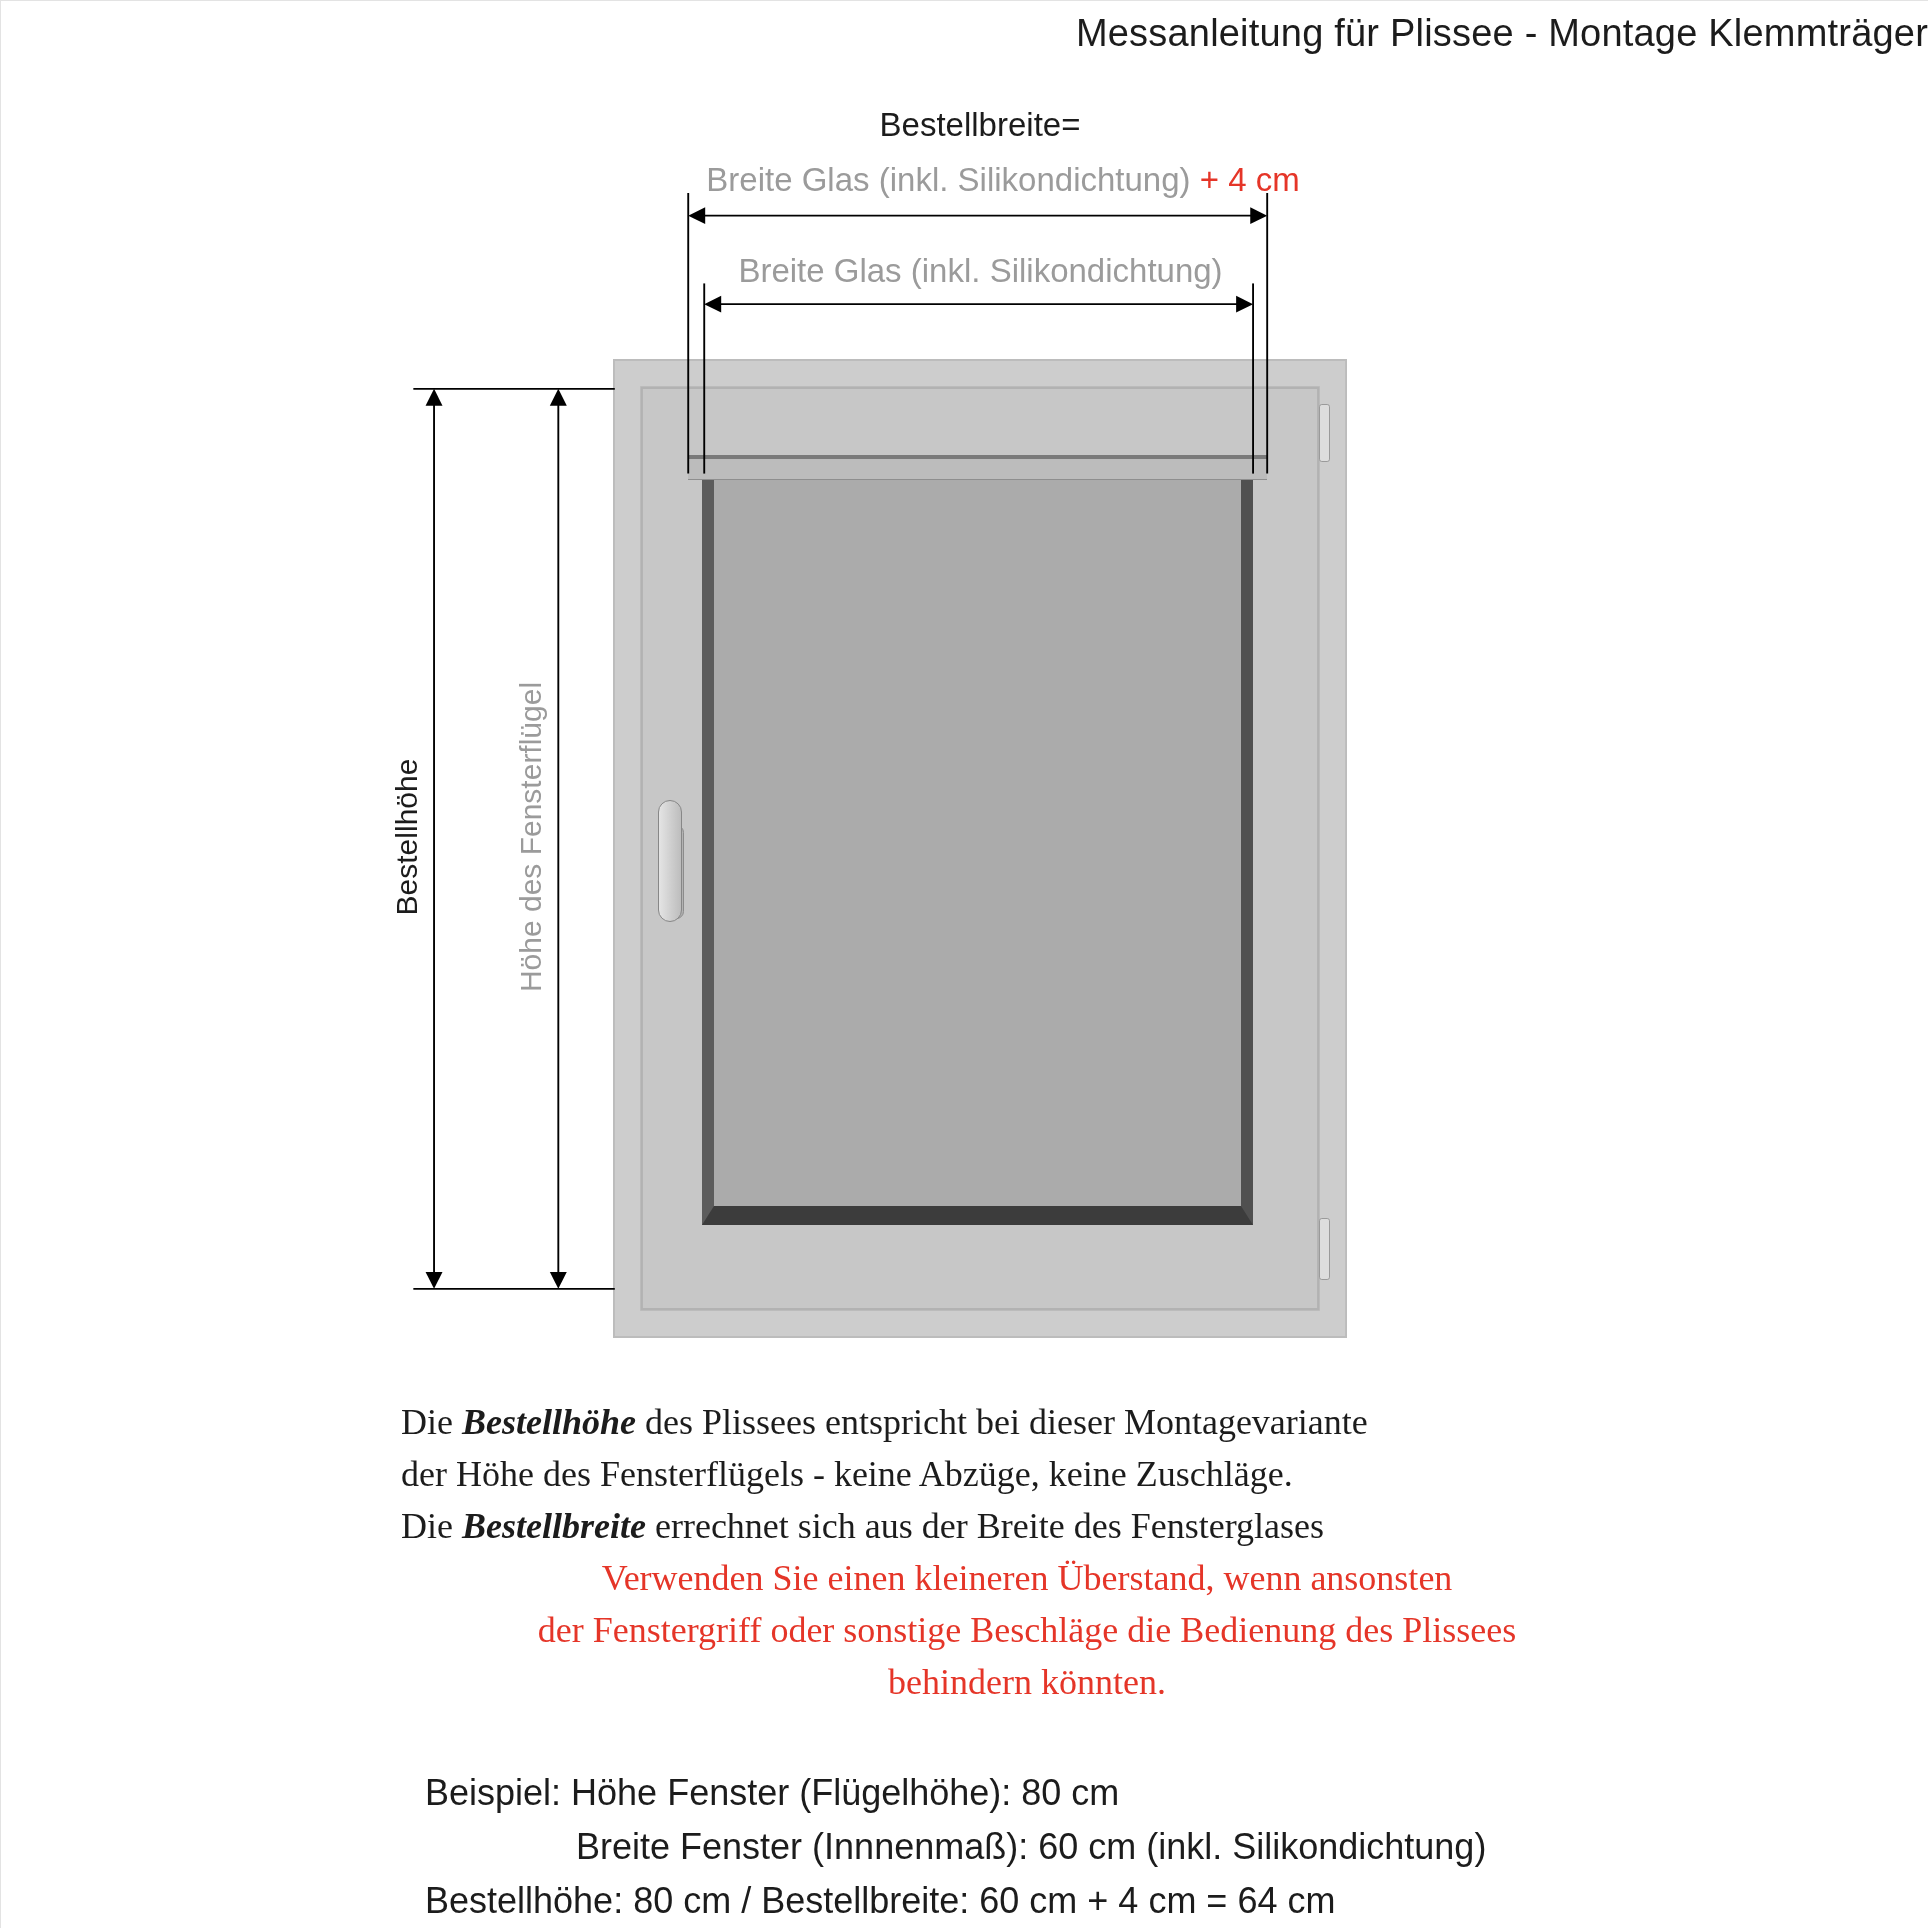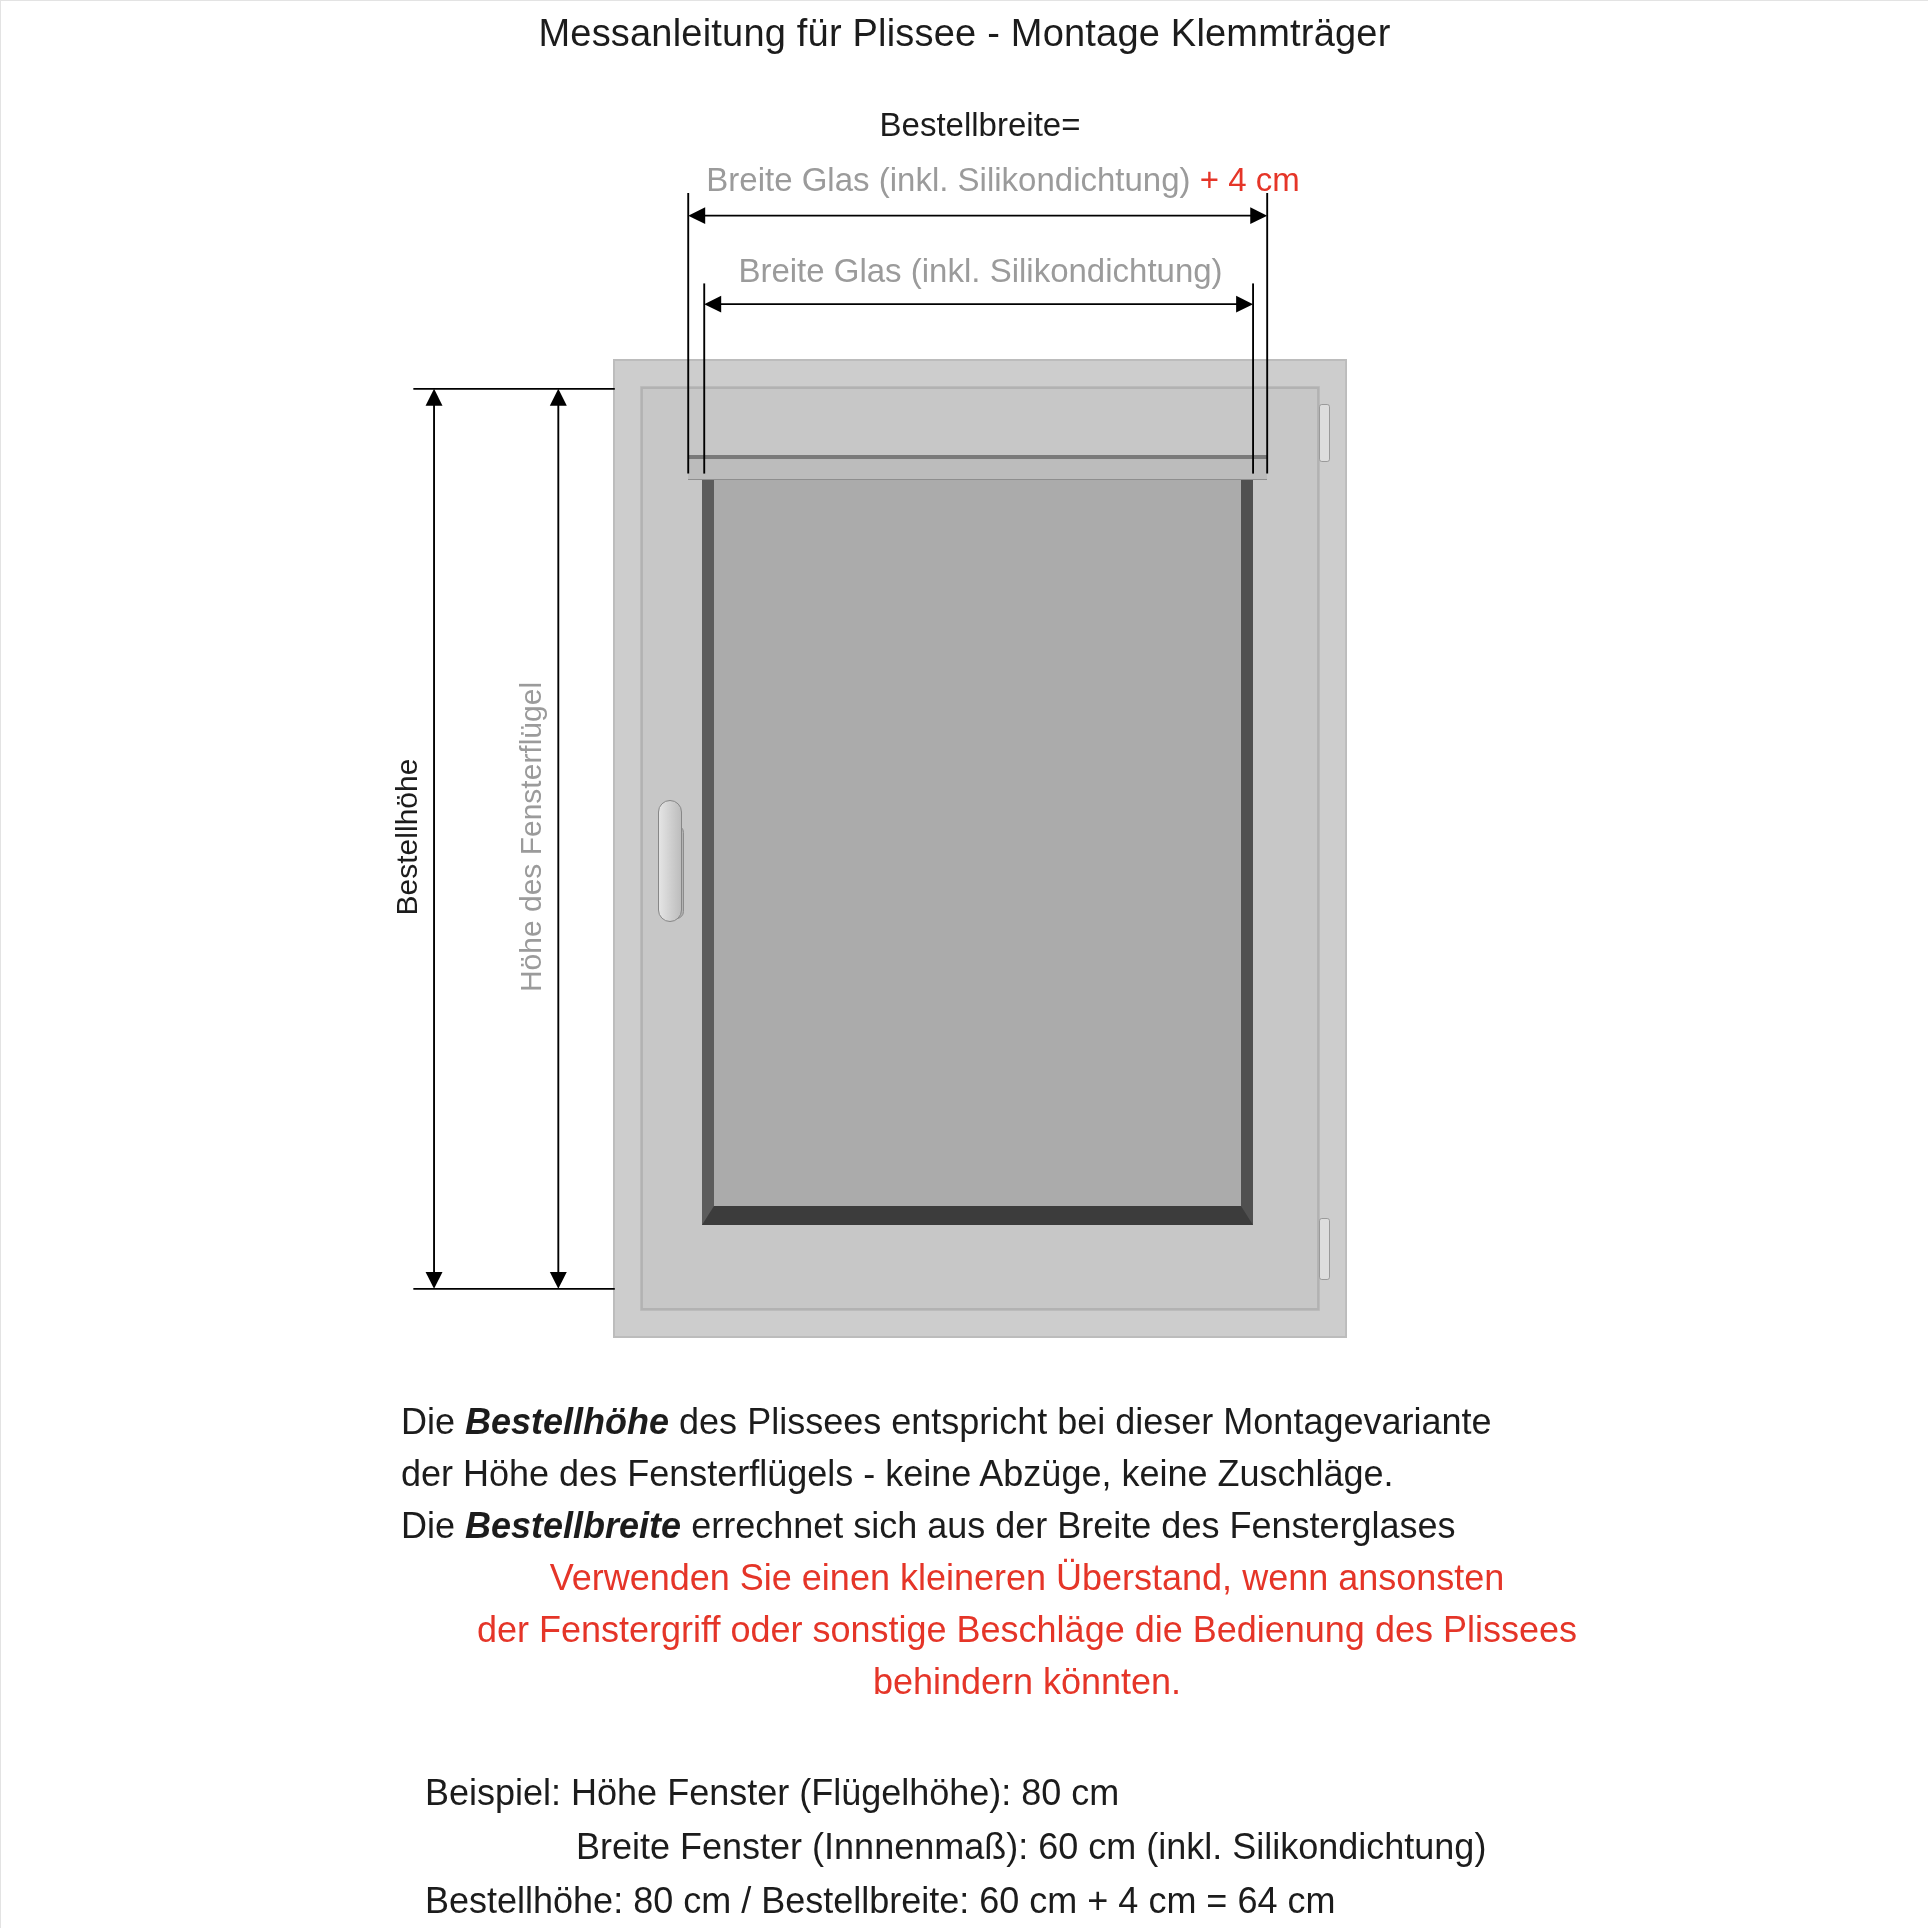--- a/index.html
+++ b/index.html
@@ -4,21 +4,21 @@
 <style>
   * { margin:0; padding:0; box-sizing:border-box; }
   html, body { background:#ffffff; }
   .page {
     position:relative; width:1928px; height:1928px; background:#ffffff;
     font-family:"Liberation Sans", sans-serif; color:#1c1c1c; overflow:hidden;
     border-left:0.9px solid #e3e3e3; border-top:0.9px solid #e3e3e3;
   }
   .title {
     position:absolute; top:11.3px; left:0; width:100%;
-    text-align:center; font-size:38px; letter-spacing:0.2px;
+    text-align:right; font-size:38px; letter-spacing:0.2px;
   }
   .dim-label { position:absolute; font-size:33px; text-align:center; white-space:nowrap; }
   .lbl-bestellbreite { left:527px; top:105px; width:904px; color:#1c1c1c; }
   .lbl-breite-plus   { left:550px; top:160px; width:904px; color:var(--muted-gray,#9b9b9b); }
   .lbl-breite-plus .red { color:var(--accent-red,#e53528); }
   .lbl-breite        { left:532px; top:251px; width:895px; color:var(--muted-gray,#9b9b9b); }
 
   .rot-label {
     position:absolute; font-size:30px; text-align:center;
     transform:rotate(-90deg); white-space:nowrap;
@@ -62,21 +62,21 @@
     border:0.9px solid #878787; border-radius:12.2px;
   }
   .hinge {
     position:absolute; right:17px; width:11.3px;
     background:#dddddd; border:0.9px solid #9a9a9a; border-radius:2.8px;
   }
   .hinge-top { top:45px; height:58px; }
   .hinge-bottom { top:859px; height:62px; }
 
   
-  .bodytext { position:absolute; left:400px; top:1395px; width:1252px; font-size:36px; }
+  .bodytext { position:absolute; left:400px; top:1395px; width:1252px; font-size:36px;font-family:Liberation Serif, serif; }
   .bodytext .line { height:52px; line-height:52px; white-space:nowrap; }
   .bodytext .bi { font-weight:bold; font-style:italic; }
   .bodytext .warn { color:var(--accent-red,#e53528);text-align:center; }
 
   .example { position:absolute; left:400px; top:1765px; width:1318px; font-size:36px; }
   .example .line { height:54px; line-height:54px; white-space:nowrap;margin-left:24px; }
   .example .indent { padding-left:151px; }
 </style>
 </head>
 <body>

